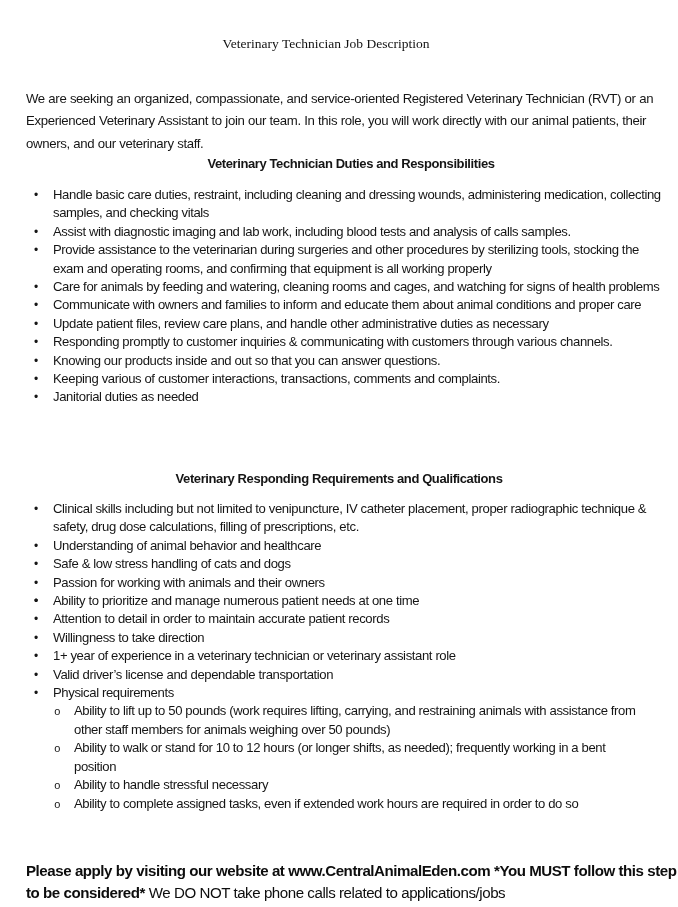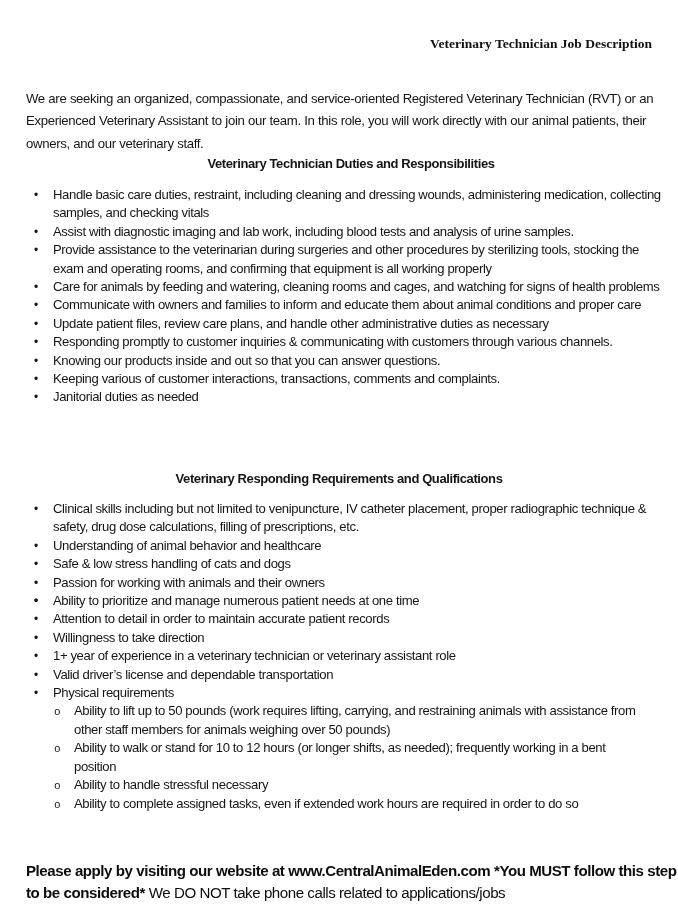--- a/index.html
+++ b/index.html
@@ -20,23 +20,23 @@
       left: 0;
       top: 0;
       width: 678px;
       height: 907px;
     }
     .title {
       position: absolute;
       left: 0;
       width: 652px;
       top: 35px;
-      text-align: right;
+      text-align: center;
       font-family: "Liberation Serif", serif;
-      font-weight: bold;
+      font-weight: normal;
       font-size: 13.5px;
       line-height: 18px;
       color: #111;
     }
     .intro {
       position: absolute;
       left: 10px;
       top: 72px;
       width: 660px;
       font-size: 13.2px;
@@ -128,21 +128,21 @@
 <div class="page">
 
   <div class="title">Veterinary Technician Job Description</div>
 
   <p class="intro" style="margin:16px;">We are seeking an organized, compassionate, and service-oriented Registered Veterinary Technician (RVT) or an Experienced Veterinary Assistant to join our team. In this role, you will work directly with our animal patients, their owners, and our veterinary staff.</p>
 
   <div class="section-heading" id="duties-heading">Veterinary Technician Duties and Responsibilities</div>
 
   <ul class="list" id="duties-list">
     <li class="li"><span class="bullet">•</span><span>Handle basic care duties, restraint, including cleaning and dressing wounds, administering medication, collecting samples, and checking vitals</span></li>
-    <li class="li"><span class="bullet">•</span><span>Assist with diagnostic imaging and lab work, including blood tests and analysis of urine samples.</span></li>
+    <li class="li"><span class="bullet">•</span><span>Assist with diagnostic imaging and lab work, including blood tests and analysis of calls samples.</span></li>
     <li class="li"><span class="bullet">•</span><span>Provide assistance to the veterinarian during surgeries and other procedures by sterilizing tools, stocking the exam and operating rooms, and confirming that equipment is all working properly</span></li>
     <li class="li"><span class="bullet">•</span><span>Care for animals by feeding and watering, cleaning rooms and cages, and watching for signs of health problems</span></li>
     <li class="li"><span class="bullet">•</span><span>Communicate with owners and families to inform and educate them about animal conditions and proper care</span></li>
     <li class="li"><span class="bullet">•</span><span>Update patient files, review care plans, and handle other administrative duties as necessary</span></li>
     <li class="li"><span class="bullet">•</span><span>Responding promptly to customer inquiries &amp; communicating with customers through various channels.</span></li>
     <li class="li"><span class="bullet">•</span><span>Knowing our products inside and out so that you can answer questions.</span></li>
     <li class="li"><span class="bullet">•</span><span>Keeping various of customer interactions, transactions, comments and complaints.</span></li>
     <li class="li"><span class="bullet">•</span><span>Janitorial duties as needed</span></li>
   </ul>
 

